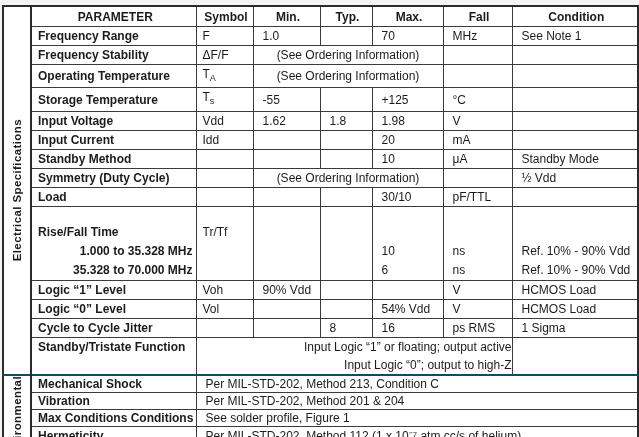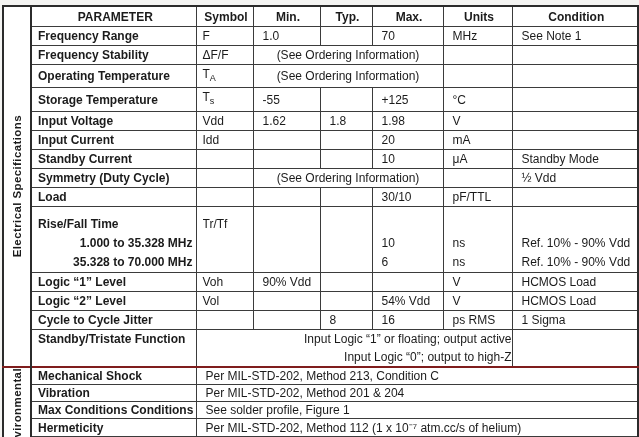--- a/index.html
+++ b/index.html
@@ -48,29 +48,29 @@
     writing-mode:vertical-rl;
     transform:rotate(180deg);
     margin:0 auto;
     font-weight:bold;
     font-size:11.5px;
     letter-spacing:0.4px;
     white-space:nowrap;
     color:#1b1b1b;
   }
   
-  tr.block td { vertical-align:top; padding-top:8px; padding-bottom:0; }
+  tr.block td { vertical-align:top; padding-top:16px; padding-bottom:0; }
   .ln { height:19px; line-height:19px; overflow:hidden; }
   .ind { padding-left:9px;text-align:right; }
   
   tr.sb td { vertical-align:top; }
   .sbwrap { height:36px; }
   .sbln { height:18px; line-height:18px; text-align:right; }
   tr.env td { height:16px; line-height:16px; }
-  tr.env-first td { border-top:2px solid #7f1d1d; }
+  tr.env-first td { border-top:2px solid #0c4a6e; }
   sub { font-size:9px; }
 </style>
 </head>
 <body>
 
 <div class="page">
   <table class="spec">
     <colgroup>
       <col style="width:28px">
         <col style="width:165px">
@@ -85,21 +85,21 @@
     <tbody>
         <tr class="hdr">
       <td class="label-cell" rowspan="15">
         <div class="vlabel">Electrical Specifications</div>
       </td>
       <td class="p">PARAMETER</td>
       <td>Symbol</td>
       <td>Min.</td>
       <td>Typ.</td>
       <td>Max.</td>
-      <td>Units</td>
+      <td>Fall</td>
       <td>Condition</td>
     </tr>
 
     <tr>
       <td class="p">Frequency Range</td>
       <td>F</td>
       <td class="v">1.0</td>
       <td class="v"></td>
       <td class="v">70</td>
       <td class="v">MHz</td>
@@ -146,21 +146,21 @@
       <td class="p">Input Current</td>
       <td>Idd</td>
       <td class="v"></td>
       <td class="v"></td>
       <td class="v">20</td>
       <td class="v">mA</td>
       <td class="v"></td>
     </tr>
 
     <tr>
-      <td class="p">Standby Current</td>
+      <td class="p">Standby Method</td>
       <td></td>
       <td class="v"></td>
       <td class="v"></td>
       <td class="v">10</td>
       <td class="v">μA</td>
       <td class="v">Standby Mode</td>
     </tr>
 
     <tr>
       <td class="p">Symmetry (Duty Cycle)</td>
@@ -212,21 +212,21 @@
       <td class="p">Logic “1” Level</td>
       <td>Voh</td>
       <td class="v">90% Vdd</td>
       <td class="v"></td>
       <td class="v"></td>
       <td class="v">V</td>
       <td class="v">HCMOS Load</td>
     </tr>
 
     <tr>
-      <td class="p">Logic “2” Level</td>
+      <td class="p">Logic “0” Level</td>
       <td>Vol</td>
       <td class="v"></td>
       <td class="v"></td>
       <td class="v">54% Vdd</td>
       <td class="v">V</td>
       <td class="v">HCMOS Load</td>
     </tr>
 
     <tr>
       <td class="p">Cycle to Cycle Jitter</td>

